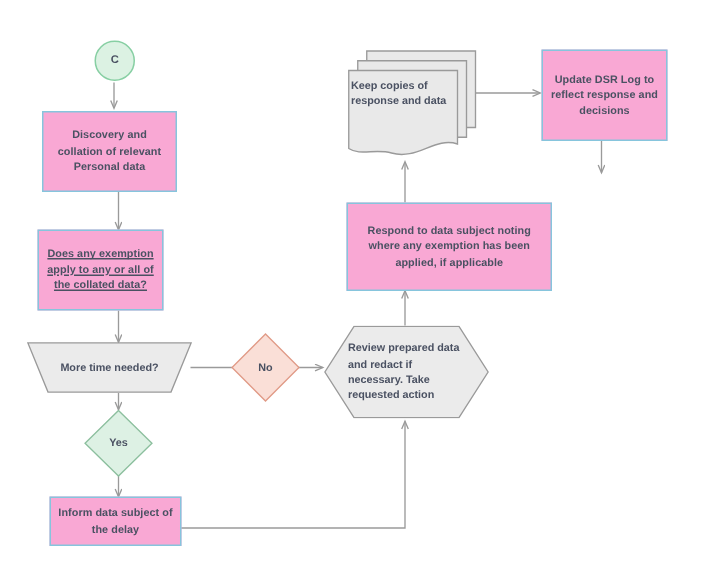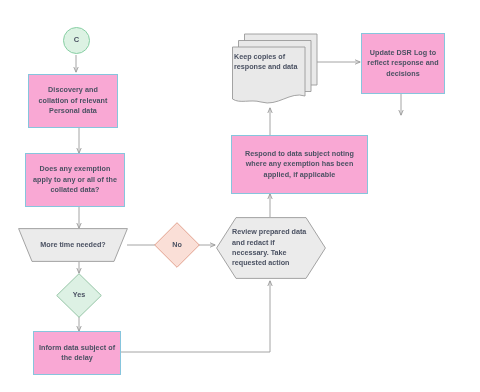--- a/index.html
+++ b/index.html
@@ -111,21 +111,21 @@
   </svg>
 
   <div class="node circle-green" style="left:63px; top:27px; width:27px; height:27px;">
     <span>C</span>
   </div>
 
   <div class="node box-blue" style="left:28px; top:74px; width:90px; height:54px;">
     <span>Discovery and collation of relevant Personal data</span>
   </div>
 
-  <div class="node box-blue" style="left:25px; top:153px; width:100px; height:54px;">
+  <div class="node box-blue" style="left:25px; top:153px; width:84px; height:54px;text-decoration:underline;">
     <span>Does any exemption apply to any or all of the collated data?</span>
   </div>
 
   <div class="shape-wrap" style="left:18px; top:228px; width:110px; height:34px;">
     <svg width="110" height="34">
       <polygon points="0.6,0.6 109.4,0.6 96,33.4 14,33.4" fill="#ebebeb" stroke="#9a9a9a" stroke-width="0.9"></polygon>
     </svg>
     <div class="shape-label">More time needed?</div>
   </div>
 
@@ -136,21 +136,21 @@
     <div class="shape-label">Yes</div>
   </div>
 
   <div class="shape-wrap" style="left:154px; top:222px; width:46px; height:46px;">
     <svg width="46" height="46">
       <polygon points="23,0.7 45.3,23 23,45.3 0.7,23" fill="#fadfd7" stroke="#e09a86" stroke-width="0.9"></polygon>
     </svg>
     <div class="shape-label">No</div>
   </div>
 
-  <div class="node box-blue" style="left:33px; top:331px; width:88px; height:44px;">
+  <div class="node box-blue" style="left:33px; top:331px; width:88px; height:33px;">
     <span>Inform data subject of the delay</span>
   </div>
 
   <div class="shape-wrap" style="left:216px; top:217px; width:110px; height:62px;">
     <svg width="110" height="62">
       <polygon points="20,0.6 90,0.6 109.4,31 90,61.4 20,61.4 0.6,31" fill="#ebebeb" stroke="#9a9a9a" stroke-width="0.9"></polygon>
     </svg>
     <div class="shape-label" style="padding:12px 16px;">Review prepared data and redact if necessary. Take requested action</div>
   </div>
 

